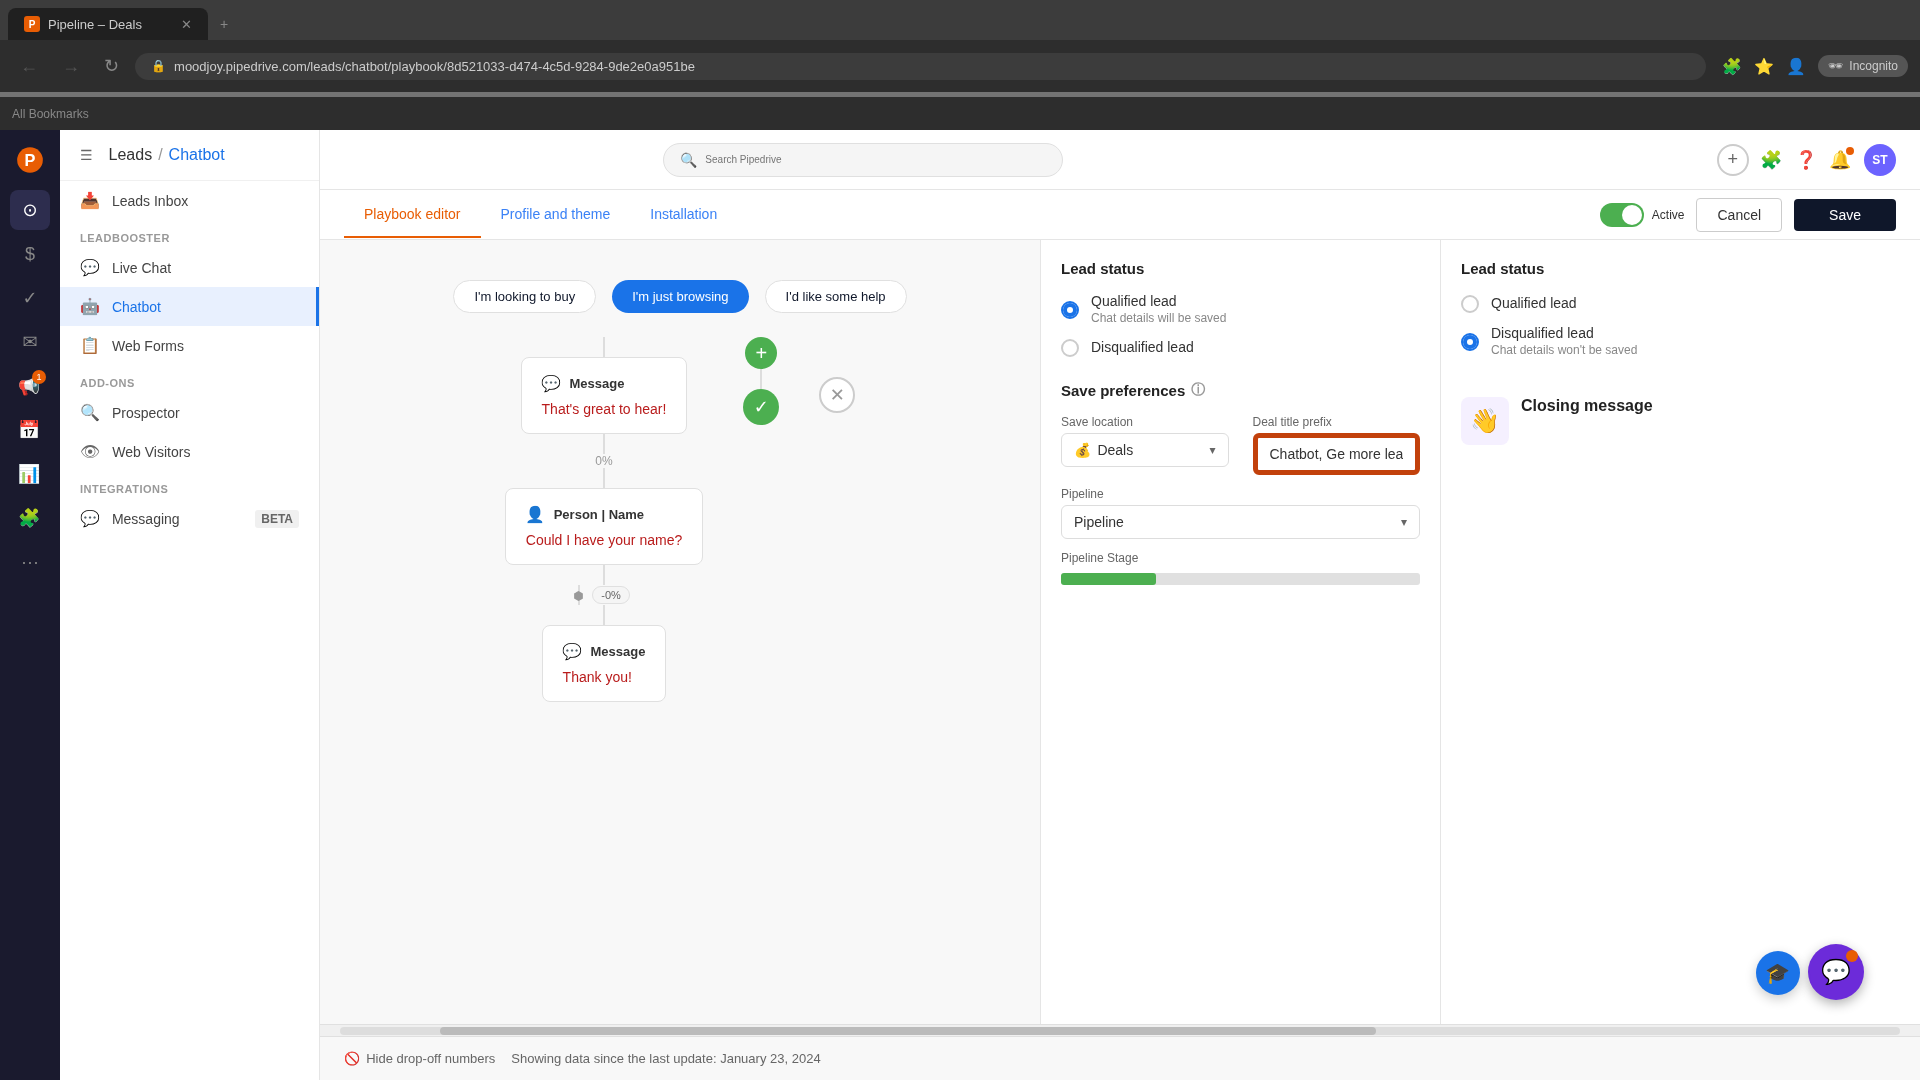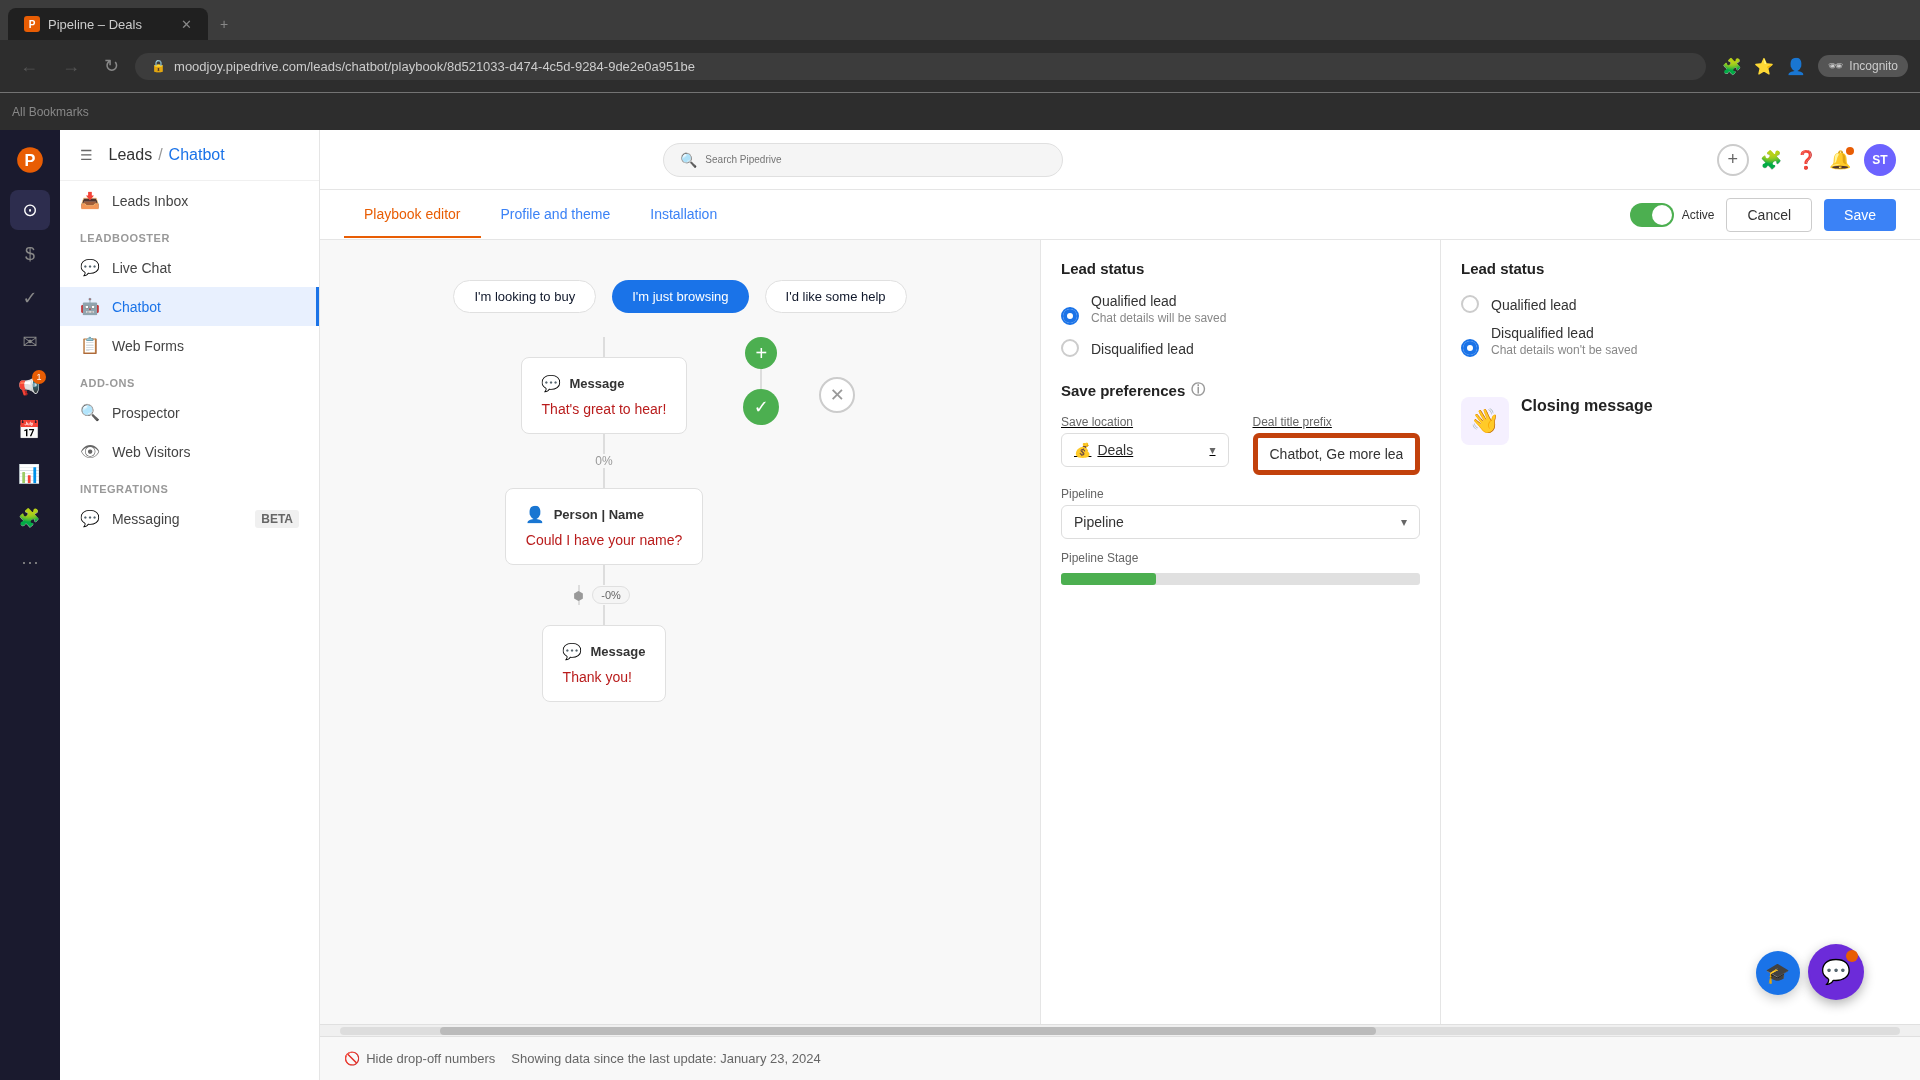--- a/index.html
+++ b/index.html
@@ -13,21 +13,21 @@
     .browser-tab .tab-close { margin-left: auto; color: #888; cursor: pointer; }
     .browser-tab-new { color: #888; padding: 8px 12px; cursor: pointer; }
     .browser-toolbar { background: #2d2d2d; height: 52px; display: flex; align-items: center; padding: 0 12px; gap: 8px; }
     .nav-btn { color: #888; background: none; border: none; font-size: 18px; cursor: pointer; padding: 4px 8px; }
     .nav-btn.disabled { color: #555; }
     .url-bar { flex: 1; background: #3c3c3c; border-radius: 20px; padding: 6px 16px; color: #ccc; font-size: 13px; display: flex; align-items: center; gap: 8px; }
     .url-bar .lock-icon { color: #888; font-size: 12px; }
     .browser-actions { display: flex; align-items: center; gap: 12px; margin-left: 8px; }
     .browser-action-btn { color: #888; font-size: 16px; cursor: pointer; }
     .incognito-badge { background: #555; color: #ccc; padding: 4px 10px; border-radius: 12px; font-size: 12px; display: flex; align-items: center; gap: 6px; }
-    .bookmarks-bar { background: #2d2d2d; height: 38px; display: flex; align-items: center; padding: 0 12px; gap: 4px; border-top: 1px solid #737373; }
+    .bookmarks-bar { background: #2d2d2d; height: 38px; display: flex; align-items: center; padding: 0 12px; gap: 4px; border-top: 5px solid #737373; }
     .bookmarks-label { color: #888; font-size: 12px; }
 
     
     .app { display: flex; height: 950px; background: #fff; }
 
     
     .sidebar-icons { width: 60px; background: #1a1a2e; display: flex; flex-direction: column; align-items: center; padding: 12px 0; gap: 4px; }
     .sidebar-icon { width: 40px; height: 40px; border-radius: 8px; display: flex; align-items: center; justify-content: center; color: #888; font-size: 18px; cursor: pointer; position: relative; }
     .sidebar-icon.active { background: #2d2d4e; color: #fff; }
     .sidebar-icon .badge { position: absolute; top: 4px; right: 4px; background: #e85d04; color: white; border-radius: 50%; width: 14px; height: 14px; font-size: 9px; display: flex; align-items: center; justify-content: center; }
@@ -63,21 +63,21 @@
 
     
     .tab-bar { height: 50px; background: #fff; border-bottom: 1px solid #e5e5e5; display: flex; align-items: center; padding: 0 24px; gap: 0; }
     .tab { padding: 14px 20px; color: #3b82f6; cursor: pointer; font-size: 14px; border-bottom: 2px solid transparent; }
     .tab.active { color: #e85d04; border-bottom: 2px solid #e85d04; font-weight: 500; }
     .tab-actions { margin-left: auto; display: flex; align-items: center; gap: 12px; }
     .active-toggle { display: flex; align-items: center; gap: 8px; color: #333; font-size: 12px; }
     .toggle-switch { width: 44px; height: 24px; background: #4caf50; border-radius: 12px; position: relative; cursor: pointer; }
     .toggle-switch::after { content: ''; position: absolute; width: 20px; height: 20px; background: white; border-radius: 50%; top: 2px; right: 2px; }
     .cancel-btn { padding: 8px 20px; border: 1px solid #ccc; border-radius: 4px; background: white; color: #333; cursor: pointer; font-size: 14px; }
-    .save-btn { padding: 8px 20px; border: none; border-radius: 4px; background: #3b82f6; color: white; cursor: pointer; font-size: 14px; font-weight: 500; }
+    .save-btn { padding: 8px 35px; border: none; border-radius: 4px; background: #0f172a; color: white; cursor: pointer; font-size: 14px; font-weight: 500; }
 
     
     .canvas-area { flex: 1; display: flex; overflow: hidden; background: #f8f8f8; }
     .canvas-left { flex: 1; overflow: auto; padding: 20px; display: flex; flex-direction: column; gap: 16px; }
     .canvas-right { width: 400px; min-width: 400px; border-left: 1px solid #e5e5e5; overflow: auto; background: white; }
     .canvas-far-right { width: 480px; min-width: 480px; border-left: 1px solid #e5e5e5; overflow: auto; background: white; padding: 20px; }
 
     
     .flow-button { background: white; border: 1px solid #e0e0e0; border-radius: 20px; padding: 8px 20px; font-size: 13px; color: #0f172a; cursor: pointer; white-space: nowrap; }
     .flow-button.blue { background: #1a73e8; border: none; color: white; }
@@ -90,21 +90,21 @@
     .add-circle { width: 32px; height: 32px; background: #4caf50; border-radius: 50%; display: flex; align-items: center; justify-content: center; color: white; font-size: 20px; cursor: pointer; }
     .check-circle { width: 36px; height: 36px; background: #4caf50; border-radius: 50%; display: flex; align-items: center; justify-content: center; color: white; font-size: 18px; cursor: pointer; }
     .x-circle { width: 36px; height: 36px; background: white; border: 2px solid #ccc; border-radius: 50%; display: flex; align-items: center; justify-content: center; color: #999; font-size: 18px; cursor: pointer; }
     .progress-row { display: flex; align-items: center; gap: 8px; font-size: 12px; color: #999; }
     .negative-badge { background: #f5f5f5; border: 1px solid #e0e0e0; border-radius: 12px; padding: 2px 8px; font-size: 11px; color: #666; }
 
     
     .right-panel { padding: 20px; }
     .panel-section { margin-bottom: 24px; }
     .panel-section-title { font-size: 15px; font-weight: 600; color: #222; margin-bottom: 16px; }
-    .radio-option { display: flex; align-items: flex-end; gap: 12px; margin-bottom: 12px; }
+    .radio-option { display: flex; align-items: center; gap: 12px; margin-bottom: 12px; }
     .radio-circle { width: 18px; height: 18px; border-radius: 50%; border: 2px solid #ccc; margin-top: 2px; flex-shrink: 0; }
     .radio-circle.checked { border-color: #1a73e8; background: white; box-shadow: inset 0 0 0 4px #1a73e8; }
     .radio-label { font-size: 14px; color: #333; font-weight: 500; }
     .radio-sublabel { font-size: 12px; color: #888; margin-top: 2px; }
 
     .save-prefs-title { font-size: 15px; font-weight: 600; color: #222; margin-bottom: 4px; display: flex; align-items: center; gap: 6px; }
     .info-icon { color: #999; font-size: 14px; cursor: pointer; }
     .field-label { font-size: 12px; color: #666; margin-bottom: 4px; margin-top: 12px; }
     .select-field { width: 100%; border: 1px solid #ddd; border-radius: 6px; padding: 8px 12px; background: white; font-size: 14px; color: #333; display: flex; align-items: center; justify-content: space-between; cursor: pointer; }
     .select-field .chevron { color: #666; font-size: 12px; }
@@ -363,21 +363,21 @@
                 <div class="radio-label">Disqualified lead</div>
               </div>
             </div>
           </div>
 
           <div class="panel-section">
             <div class="save-prefs-title">
               <span>Save preferences</span>
               <span class="info-icon">ⓘ</span>
             </div>
-            <div style="display: flex; gap: 24px; text-decoration: underline;">
+            <div style="display: flex; gap: 24px;">
               <div style="flex: 1;">
                 <div class="field-label">Save location</div>
                 <div class="select-field">
                   <span style="display: flex; align-items: center; gap: 6px;">
                     <span>💰</span>
                     <span>Deals</span>
                   </span>
                   <span class="chevron">▾</span>
                 </div>
               </div>

